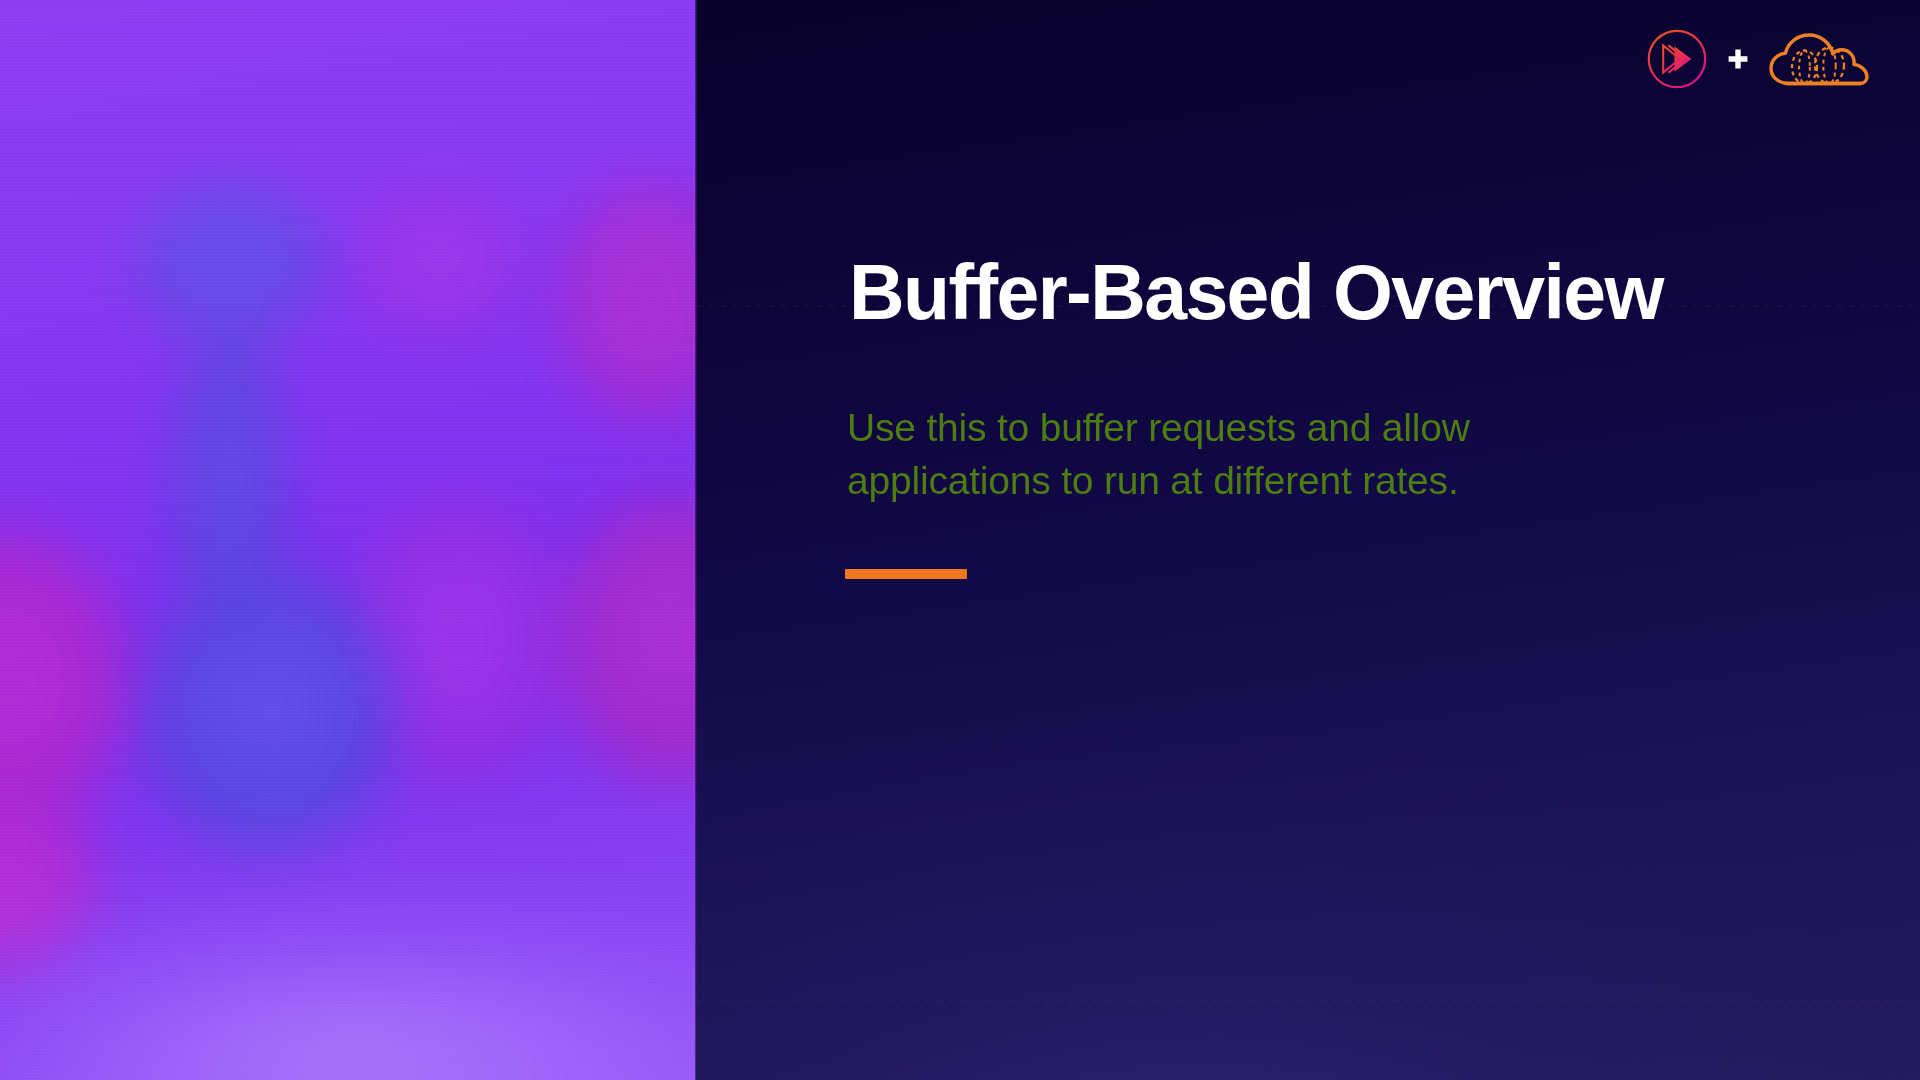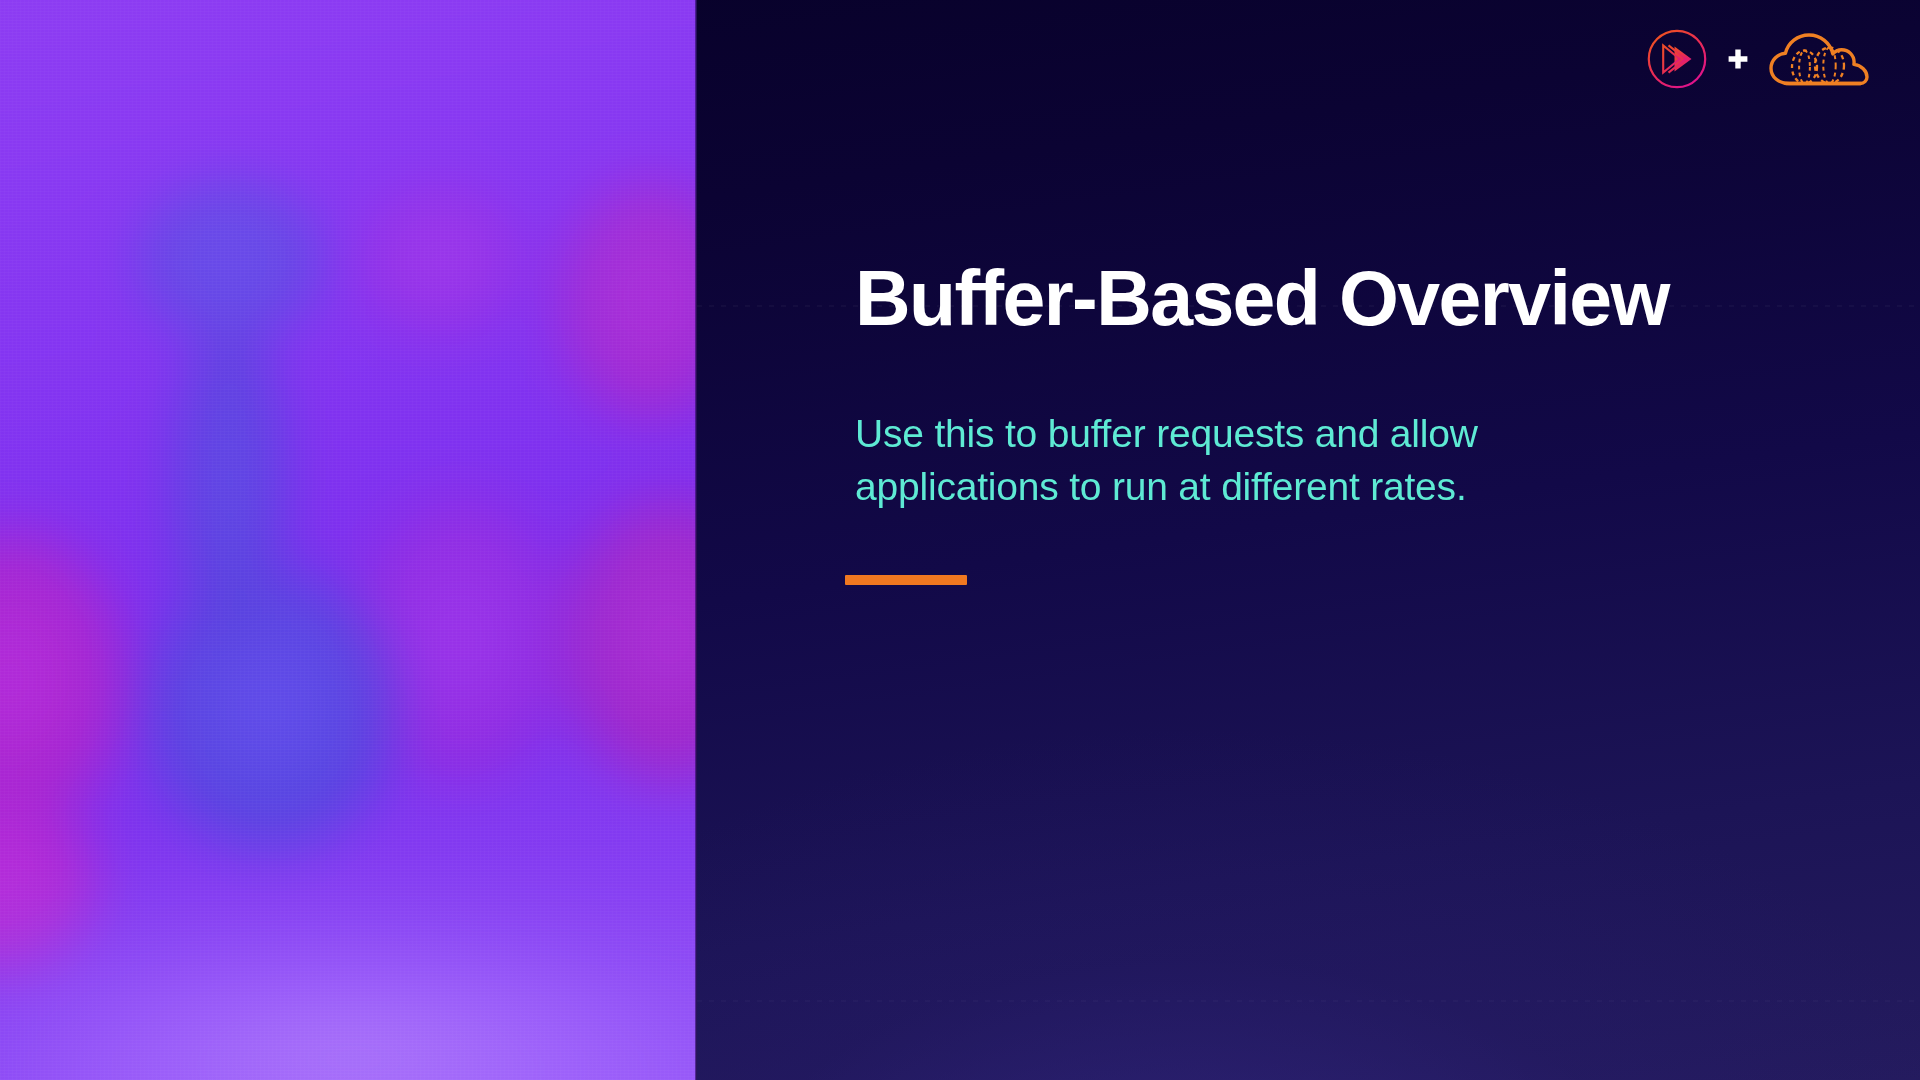--- a/index.html
+++ b/index.html
@@ -157,35 +157,35 @@
   .logo-mark { display: block; }
 
   
   .content {
     position: absolute;
     left: 845px;
     top: 248px;
     width: 980px;
   }
   .slide-title {
-    margin: 10px;
+    margin: 4px;
     font-size: 77px;
     font-weight: 700;
     line-height: 1.05;
     color: #ffffff;
     letter-spacing: -1.6px;
     white-space: nowrap;
     font-family: "Liberation Sans", sans-serif;
   }
   .slide-subtitle {
-    margin: 68px 0 0 10px;
+    margin: 68px 0 0 2px;
     font-size: 39px;
     font-weight: 400;
     line-height: 1.36;
-    color: #5eead4;
+    color: #4d7c0f;
     max-width: 700px;
     letter-spacing: -0.2px;
     font-family: "Liberation Sans", sans-serif;
   }
   .accent-bar {
     margin: 62px 0 0 0;
     width: 122px;
     height: 10px;
     background: #f07820;
     border-radius: 1px;

